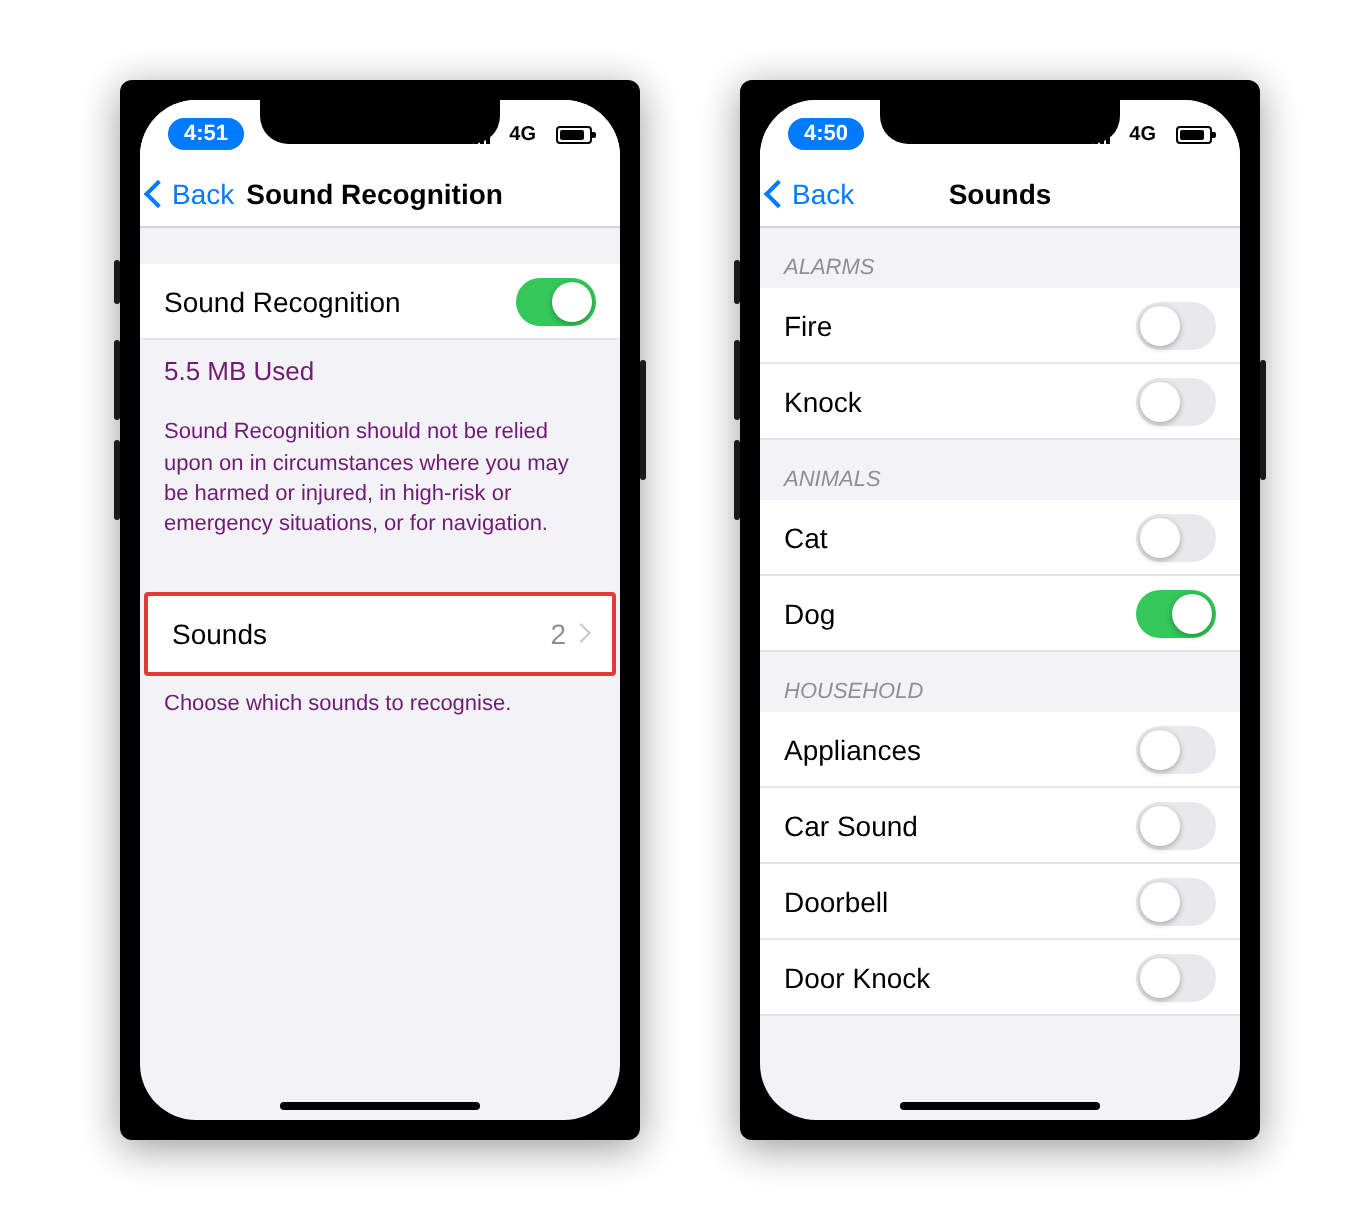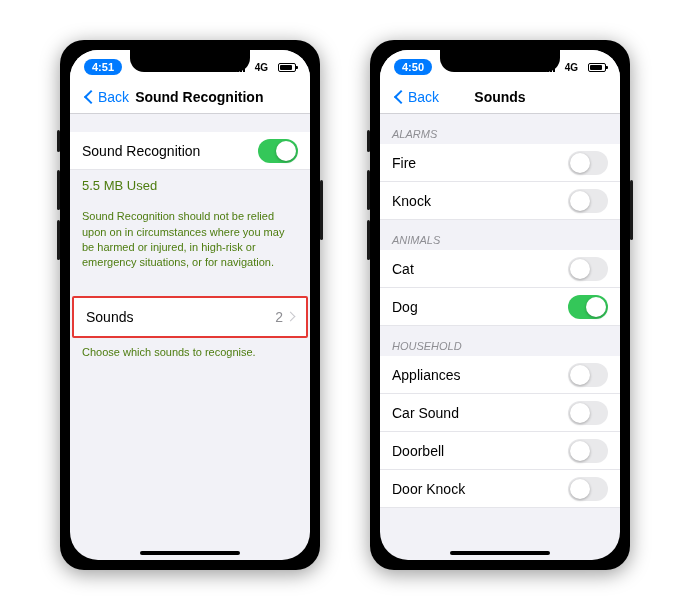--- a/index.html
+++ b/index.html
@@ -12,21 +12,21 @@
   }
   .stage {
     display: flex;
     gap: 50px;
     padding: 40px 40px 0 60px;
   }
   .phone {
     width: 260px;
     height: 530px;
     background: #000;
-    border-radius: 24px;
+    border-radius: 6px;
     padding: 10px;
     position: relative;
     box-shadow: 0 4px 20px rgba(0,0,0,0.4);
   }
   .btn-left1, .btn-left2, .btn-left3, .btn-right {
     position: absolute;
     background: #1a1a1a;
     border-radius: 2px;
   }
   .btn-left1 { left: -3px; top: 90px; width: 3px; height: 22px; }
@@ -120,21 +120,21 @@
     height: 34px;
     display: flex;
     align-items: center;
     position: relative;
   }
   .back-btn {
     display: flex;
     align-items: center;
     color: #007aff;
     font-size: 14px;
-    padding-left: 16px;
+    padding-left: 4px;
     cursor: pointer;
     text-align: right;
   }
   .back-chevron {
     width: 10px;
     height: 10px;
     border-left: 2px solid #007aff;
     border-bottom: 2px solid #007aff;
     transform: rotate(45deg);
     margin-right: 2px;
@@ -195,21 +195,21 @@
     background: #fff;
     border-radius: 50%;
     box-shadow: 0 1px 3px rgba(0,0,0,0.3);
   }
   .toggle.on .knob { right: 2px; }
   .toggle.off .knob { left: 2px; }
   .footer-text {
     padding: 7px 12px;
     font-size: 11px;
     line-height: 1.4;
-    color: #4d7c0f;
+    color: #701a75;
   }
   .spacer { height: 18px; }
   .sounds-row {
     border: 2px solid #e53935;
     border-radius: 2px;
     margin: 0 2px;
   }
   .sounds-row .cell { border: none; }
   .row-value {
     color: #8e8e93;

